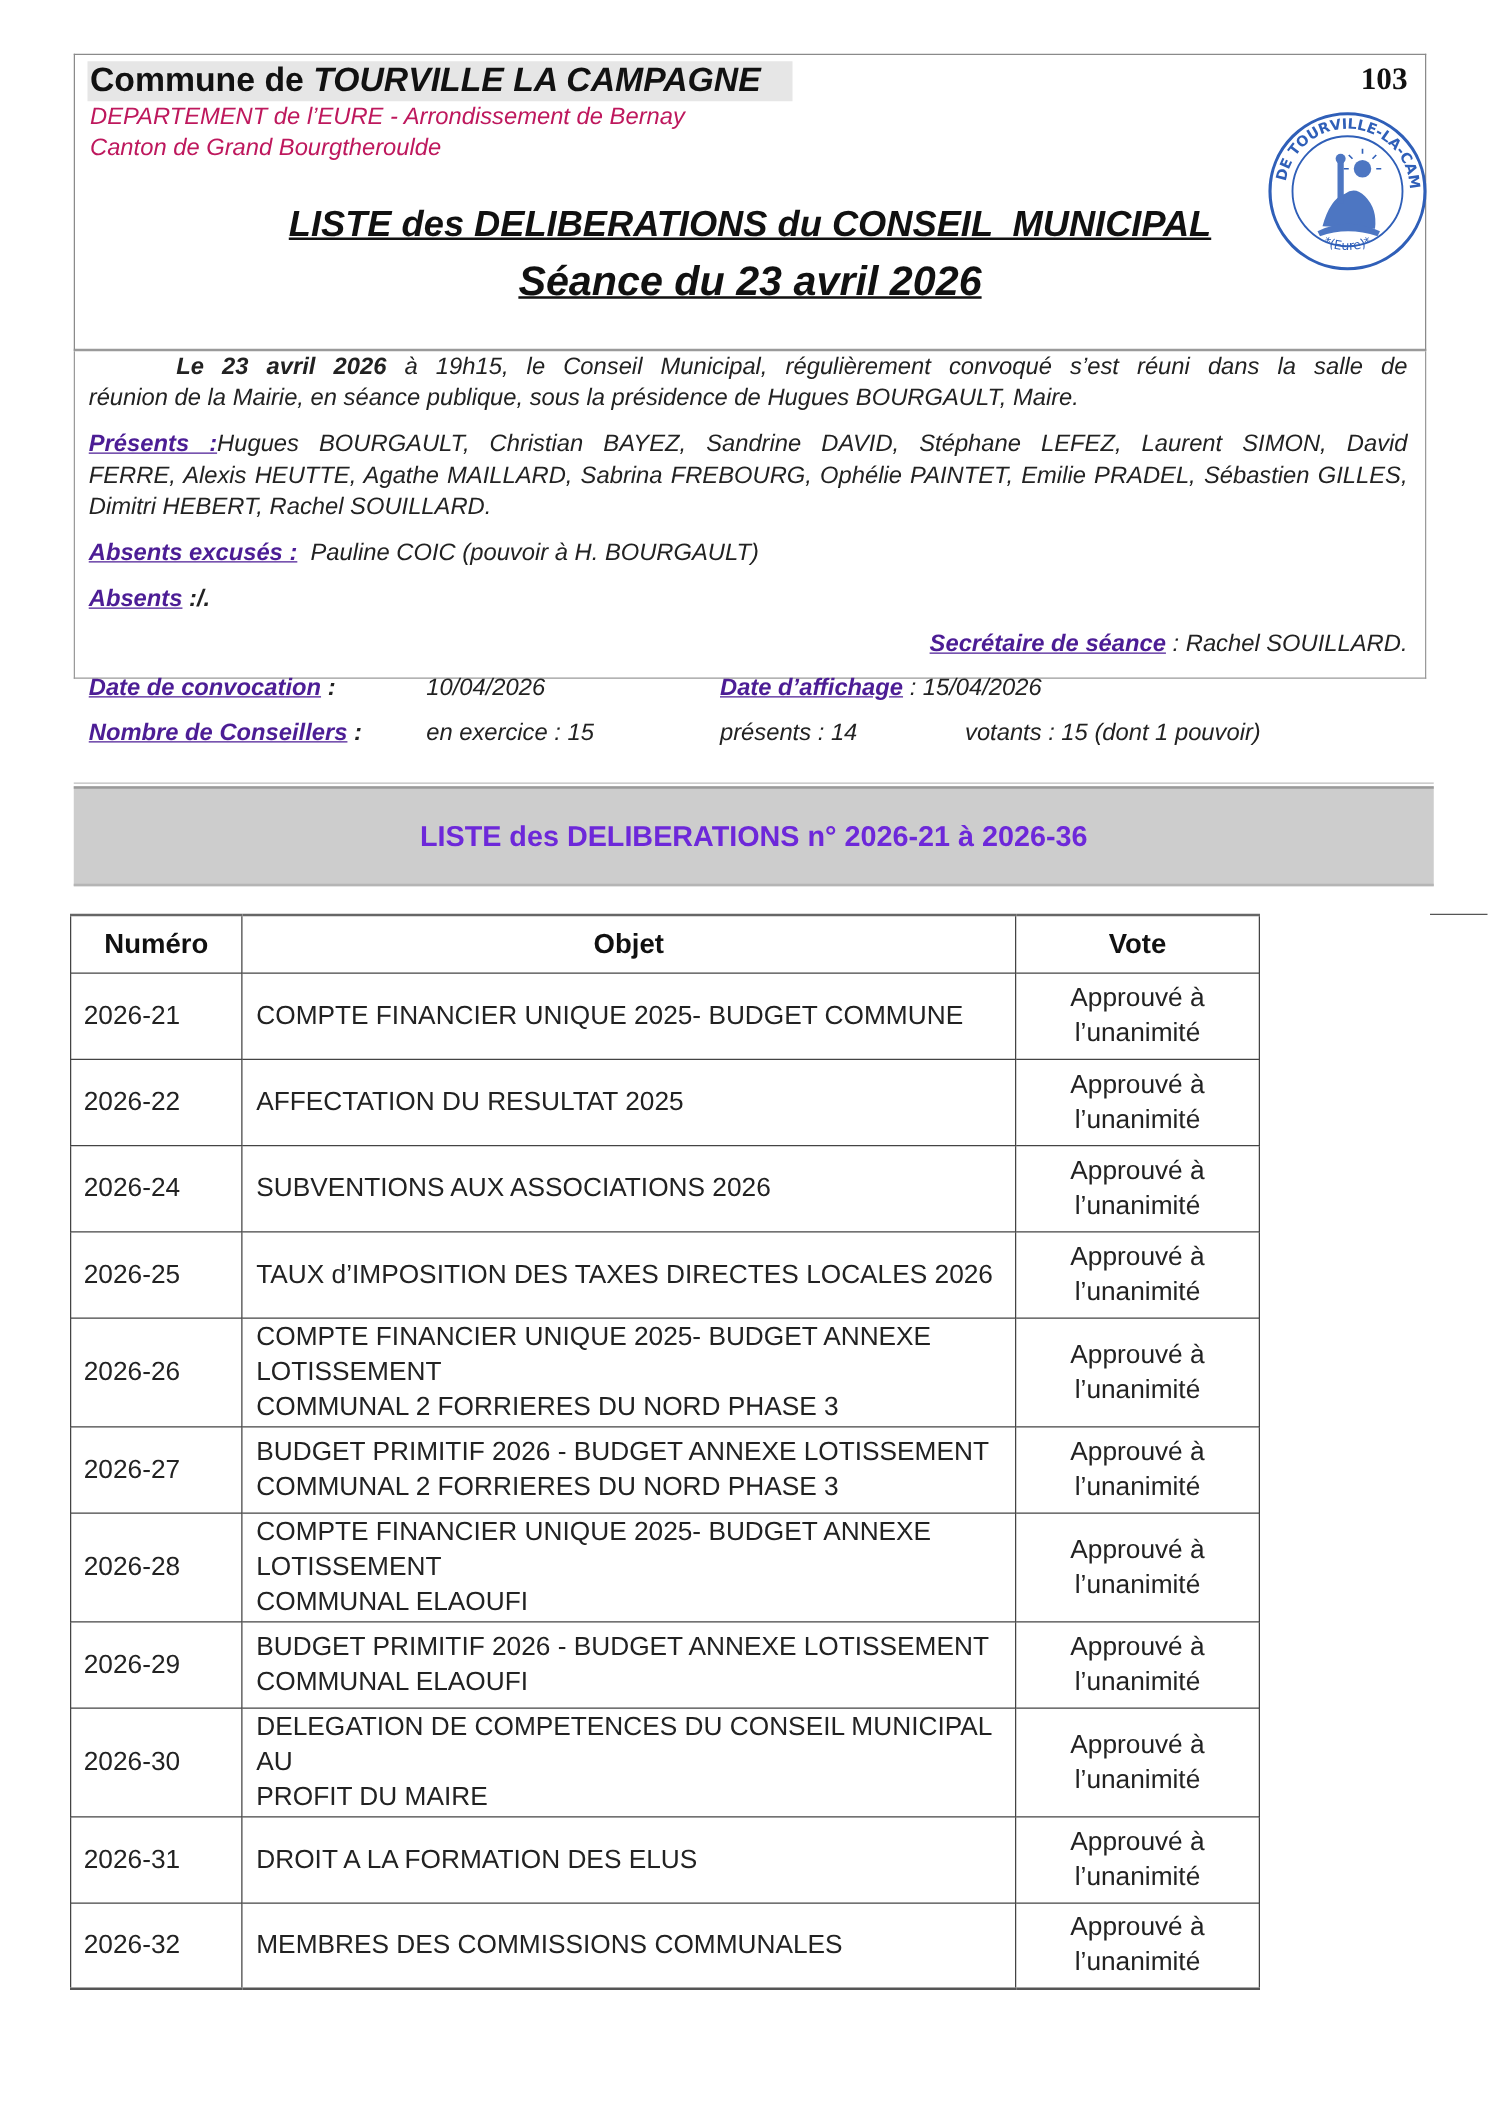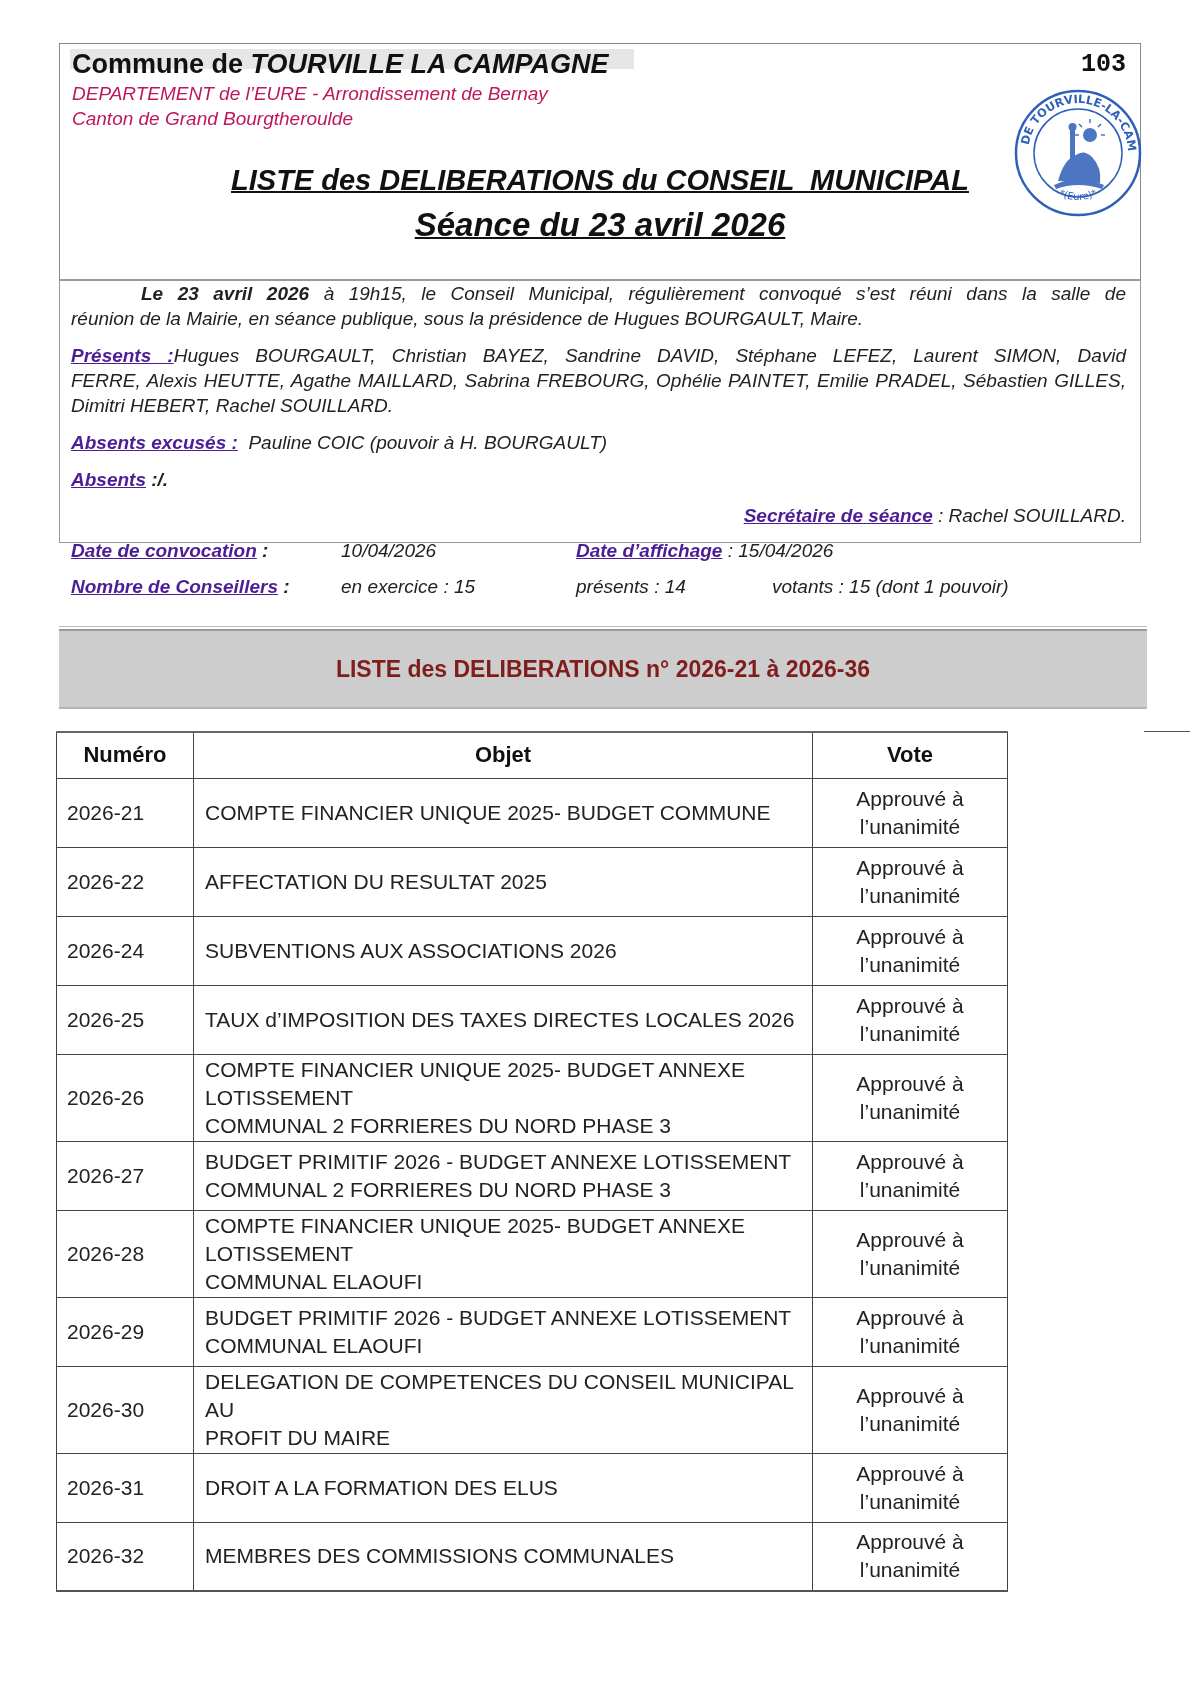--- a/index.html
+++ b/index.html
@@ -1,37 +1,37 @@
 <!DOCTYPE html>
 <html><head>
 <meta charset="utf-8">
 <style>
   html, body { margin: 0; padding: 0; background: #ffffff; }
   body { width: 1190px; height: 1683px; position: relative; font-family: "DejaVu Sans", sans-serif; color: #111; overflow: hidden; }
 
   .header-box { position: absolute; left: 59px; top: 43px; width: 1082px; height: 238px; border: 1px solid #8a8a8a; border-bottom: 2px solid #9a9a9a; box-sizing: border-box; }
-  .commune { position: absolute; left: 10px; top: 5px; height: 20px; width: 562px; background: #e6e6e6; font-family: "Liberation Sans", sans-serif; font-weight: bold; font-size: 27px; line-height: 31px; padding-left: 2px; }
+  .commune { position: absolute; left: 10px; top: 5px; height: 32px; width: 562px; background: #e6e6e6; font-family: "Liberation Sans", sans-serif; font-weight: bold; font-size: 27px; line-height: 31px; padding-left: 2px; }
   .commune .cm-normal { font-style: normal; }
   .commune .cm-ital { font-style: italic; }
-  .page-num { position: absolute; right: 14px; top: 6px; font-family: Liberation Mono, monospace; font-weight: bold; font-size: 25px; }
+  .page-num { position: absolute; right: 14px; top: 6px; font-family: Liberation Serif, serif; font-weight: bold; font-size: 25px; }
   .sub1, .sub2 { position: absolute; left: 12px; font-family: "Liberation Sans", sans-serif; font-style: italic; font-size: 19px; color: #be185d; }
   .sub1 { top: 39px; } .sub2 { top: 64px; }
   .title1 { position: absolute; left: 0; right: 0; top: 120px; text-align: center; font-family: "Liberation Sans", sans-serif; font-weight: bold; font-style: italic; font-size: 29px; text-decoration: underline; text-decoration-thickness: 2px; }
   .title2 { position: absolute; left: 0; right: 0; top: 162px; text-align: center; font-family: "Liberation Sans", sans-serif; font-weight: bold; font-style: italic; font-size: 33px; text-decoration: underline; text-decoration-thickness: 2px; }
   .seal { position: absolute; left: 954px; top: 45px; width: 128px; height: 128px; }
 
   .info-box { position: absolute; left: 59px; top: 281px; width: 1082px; height: 262px; border: 1px solid #9a9a9a; box-sizing: border-box; border-top: none; }
   .info-box p { margin: 0; position: absolute; left: 11px; right: 14px; font-family: "Liberation Sans", sans-serif; font-style: italic; font-size: 19px; line-height: 25px; color: #222; }
   .justify { text-align: justify; text-align-last: justify; }
   .b { font-weight: bold; font-style: italic; }
   .lbl { font-weight: bold; font-style: italic; text-decoration: underline; color: #4c1d95; }
   .indent { padding-left: 70px; }
   .row-field { position: absolute; font-family: "Liberation Sans", sans-serif; font-style: italic; font-size: 19px; color: #222; }
 
-  .banner { position: absolute; left: 59px; top: 629px; width: 1088px; height: 80px; background: #cdcdcd; border-top: 2px solid #9a9a9a; border-bottom: 2px solid #b5b5b5; box-sizing: border-box; display: flex; align-items: center; justify-content: center; font-family: "Liberation Sans", sans-serif; font-weight: bold; font-size: 23px; color: #7f1d1d; }
+  .banner { position: absolute; left: 59px; top: 629px; width: 1088px; height: 80px; background: #cdcdcd; border-top: 2px solid #9a9a9a; border-bottom: 2px solid #b5b5b5; box-sizing: border-box; display: flex; align-items: center; justify-content: center; font-family: "Liberation Sans", sans-serif; font-weight: bold; font-size: 23px; color: #6d28d9; }
   .banner-edge { position: absolute; left: 59px; top: 626px; width: 1088px; height: 1px; background: #bdbdbd; }
 
   table.delib { position: absolute; left: 56px; top: 731px; width: 952px; border-collapse: collapse; font-family: "Liberation Sans", sans-serif; color: #222; }
   table.delib th, table.delib td { border: 1px solid #444; box-sizing: border-box; }
   table.delib th { height: 46px; font-weight: bold; font-size: 22px; text-align: center; color: #111; border-top: 2px solid #666; }
   table.delib td { height: 69px; font-size: 21px; vertical-align: middle; line-height: 28px; }
   table.delib td.num { width: 137px; padding-left: 10px; }
   table.delib td.obj { padding-left: 11px; }
   table.delib td.vote { width: 195px; text-align: center; font-size: 21px; line-height: 28px; }
   table.delib tr:last-child td { border-bottom: 2px solid #555; }

